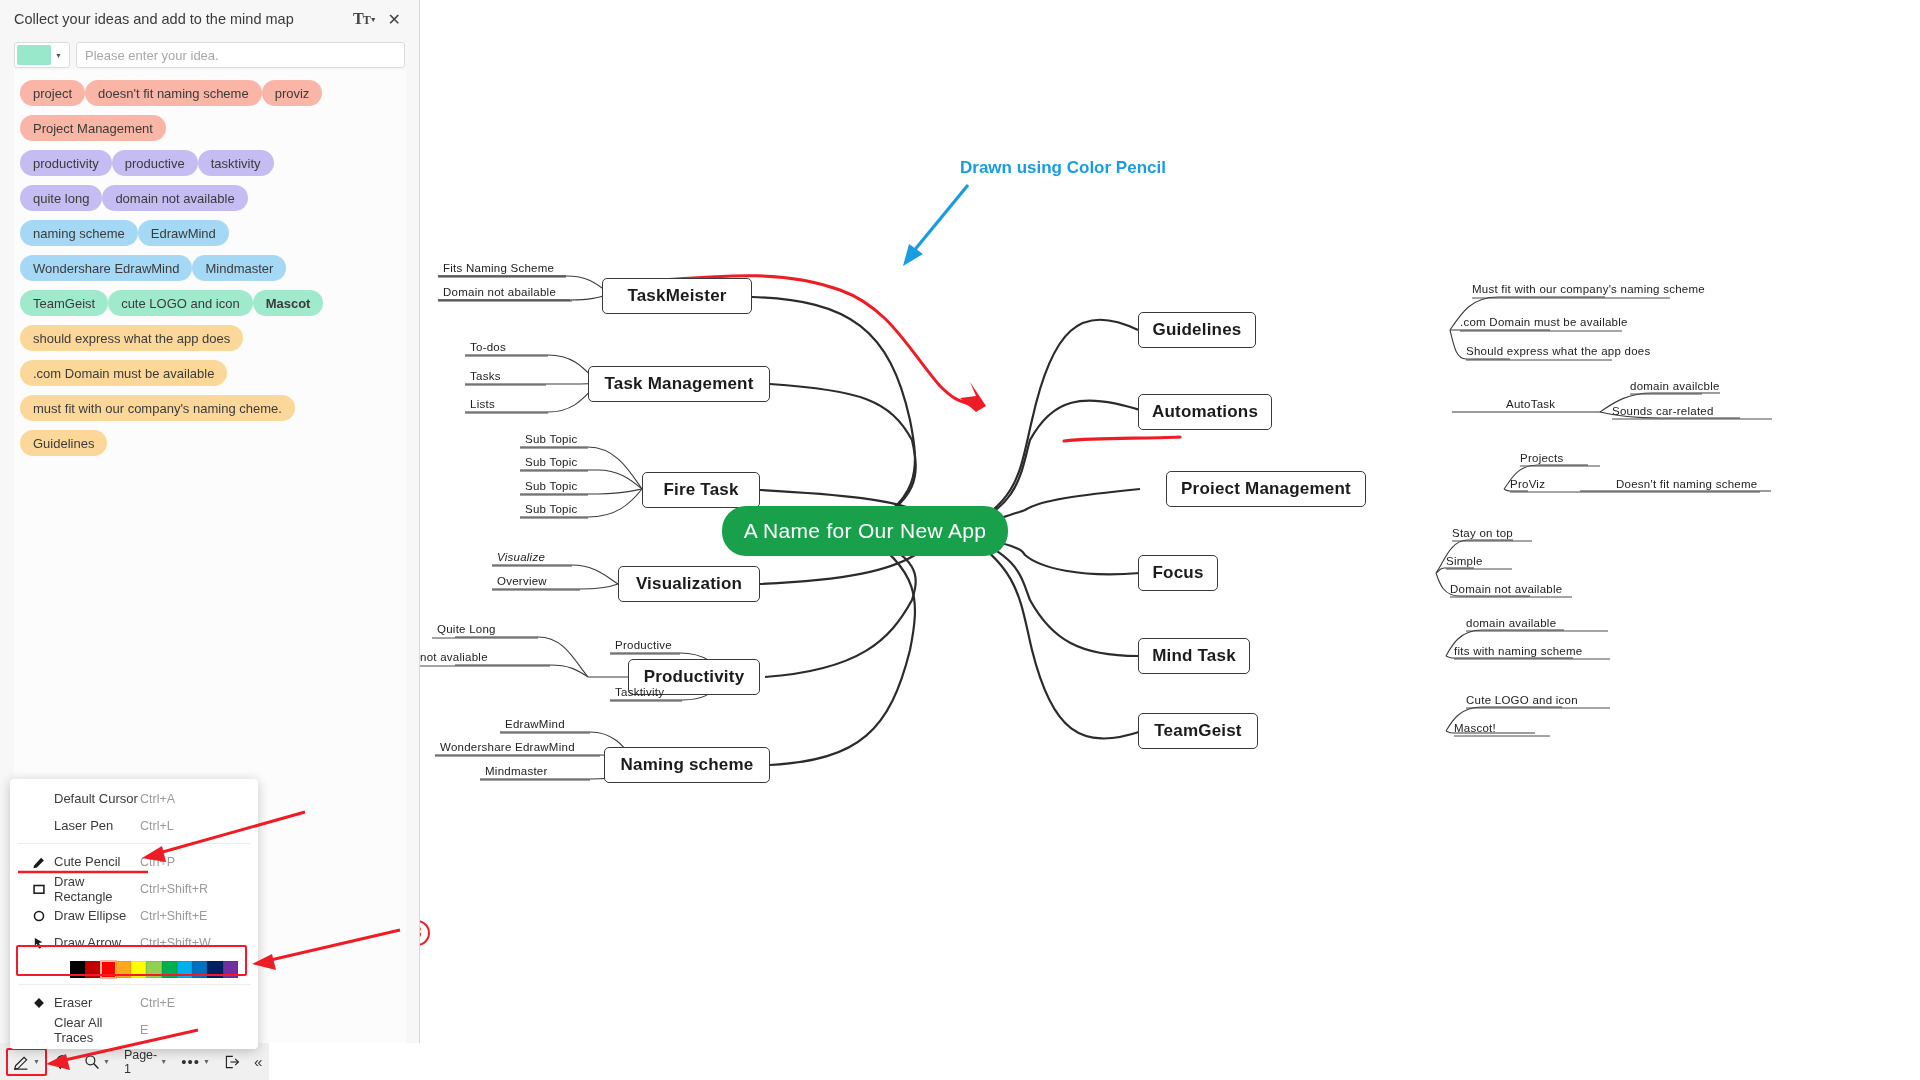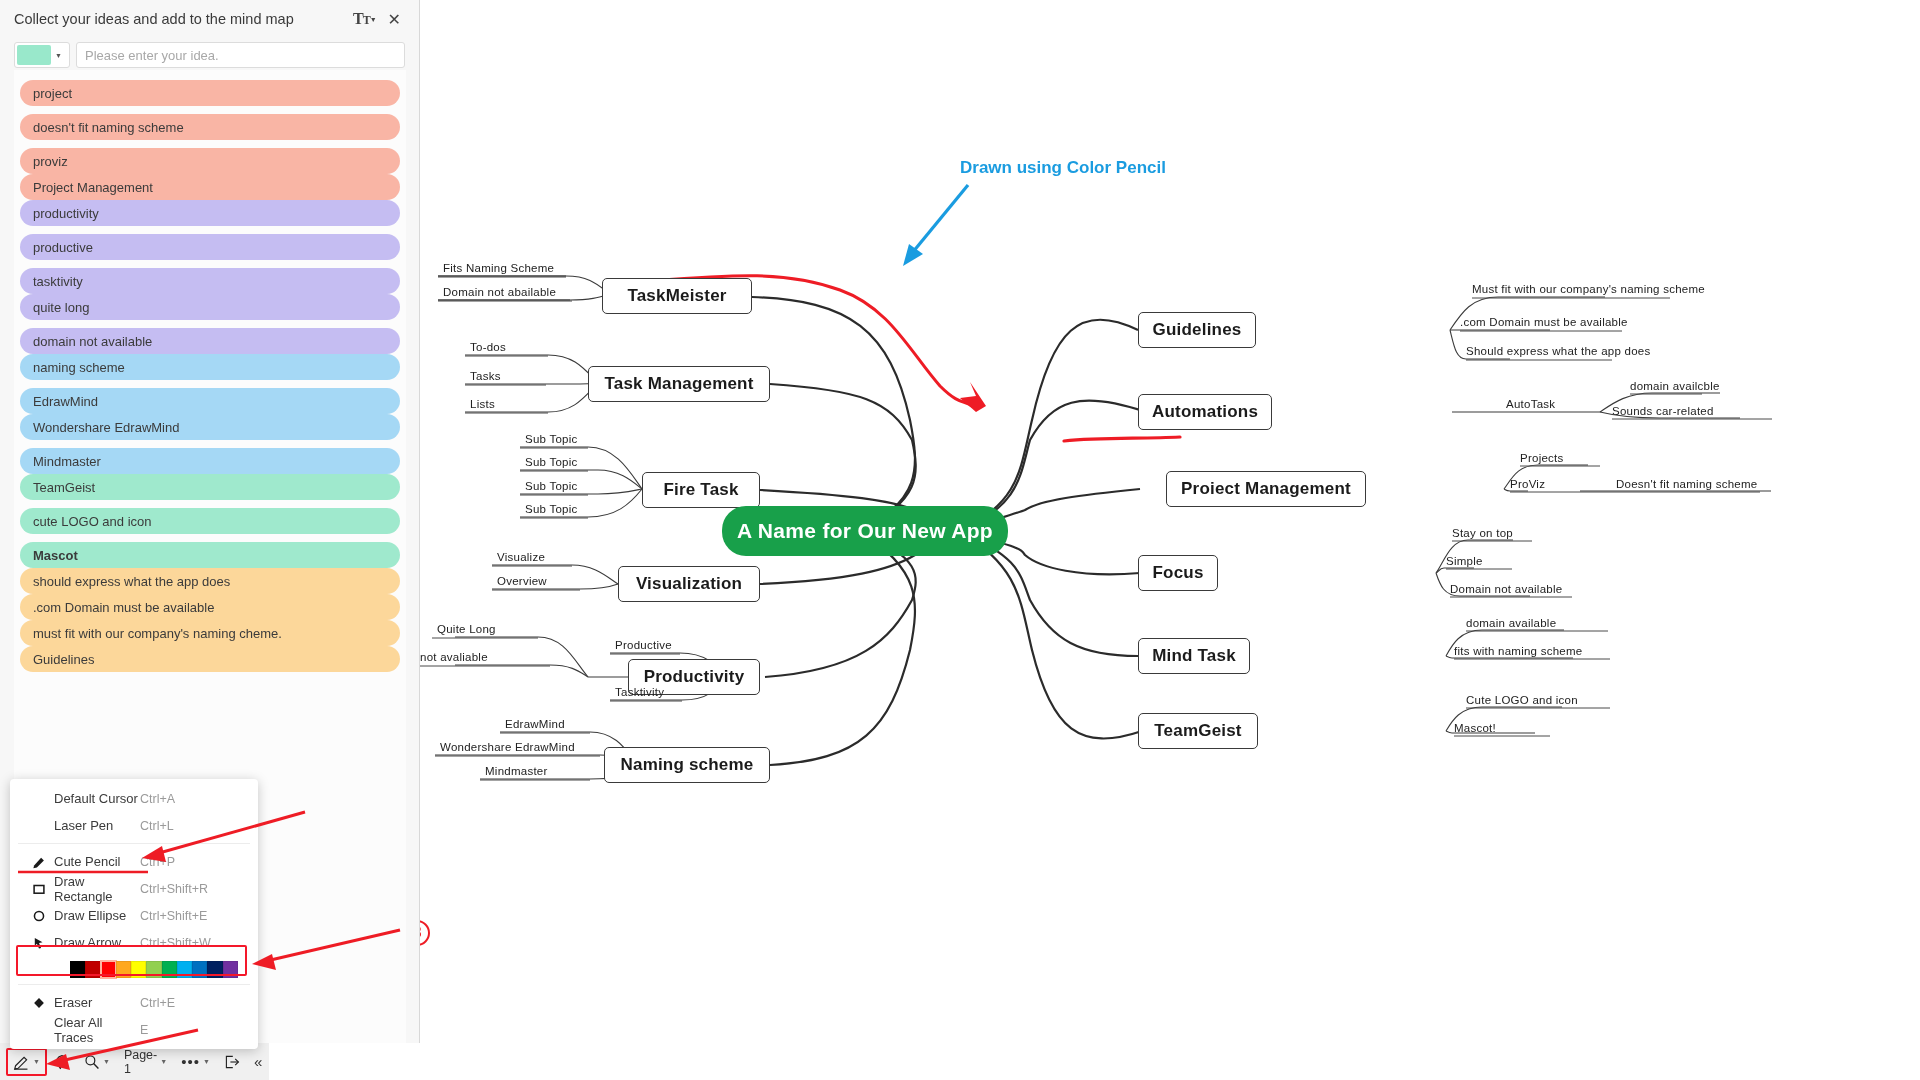--- a/index.html
+++ b/index.html
@@ -30,21 +30,21 @@
     white-space: nowrap;
     letter-spacing: .2px;
   }
   .node.main { font-size: 17px; padding: 0 14px; height: 36px; }
   .root-node {
     position: absolute;
     background: #18a04a;
     color: #ffffff;
     border-radius: 24px;
     font-size: 21px;
-    font-weight: bold;
+    font-weight: normal;
     display: flex; align-items: center; justify-content: center;
     white-space: nowrap;
     letter-spacing: .3px;
     z-index: 3;
   }
   .leaf {
     position: absolute;
     font-size: 11.5px;
     color: #222;
     white-space: nowrap;
@@ -95,21 +95,21 @@
     font-family: "Liberation Sans", sans-serif;
     outline: none;
   }
   #idea-input::placeholder { color: #a8a8a8; }
 
   #tag-area {
     position: absolute; left: 14px; top: 70px; width: 392px; bottom: 0;
     background: #fcfcfc;
     padding: 10px 6px;
   }
-  .tag-row { display: flex; flex-wrap: wrap; gap: 8px; margin-bottom: 0; flex-direction: column; }
+  .tag-row { display: flex; flex-wrap: wrap; margin-bottom: 9px; }
   .tag {
     display: inline-flex; align-items: center;
     height: 26px; padding: 0 13px; border-radius: 13px;
     font-size: 13px; color: #3b3b3b; white-space: nowrap; cursor: pointer;
   }
 
   
   #ctx-menu {
     position: absolute; left: 10px; top: 779px; width: 248px;
     background: #ffffff; border-radius: 4px;
@@ -293,21 +293,21 @@
 
     <div class="leaf" style="left:50px; top:341px;">To-dos</div>
     <div class="leaf" style="left:50px; top:370px;">Tasks</div>
     <div class="leaf" style="left:50px; top:398px;">Lists</div>
 
     <div class="leaf" style="left:105px; top:433px;">Sub Topic</div>
     <div class="leaf" style="left:105px; top:456px;">Sub Topic</div>
     <div class="leaf" style="left:105px; top:480px;">Sub Topic</div>
     <div class="leaf" style="left:105px; top:503px;">Sub Topic</div>
 
-    <div class="leaf" style="left:77px; top:551px;">Visualize</div>
+    <div class="leaf" style="left:77px; top:551px;font-style:italic;">Visualize</div>
     <div class="leaf" style="left:77px; top:575px;">Overview</div>
 
     <div class="leaf" style="left:17px; top:623px;">Quite Long</div>
     <div class="leaf" style="left:0px; top:651px;">not avaliable</div>
     <div class="leaf" style="left:195px; top:639px;">Productive</div>
     <div class="leaf" style="left:195px; top:686px;">Tasktivity</div>
 
     <div class="leaf" style="left:85px; top:718px;">EdrawMind</div>
     <div class="leaf" style="left:20px; top:741px;">Wondershare EdrawMind</div>
     <div class="leaf" style="left:65px; top:765px;">Mindmaster</div>

